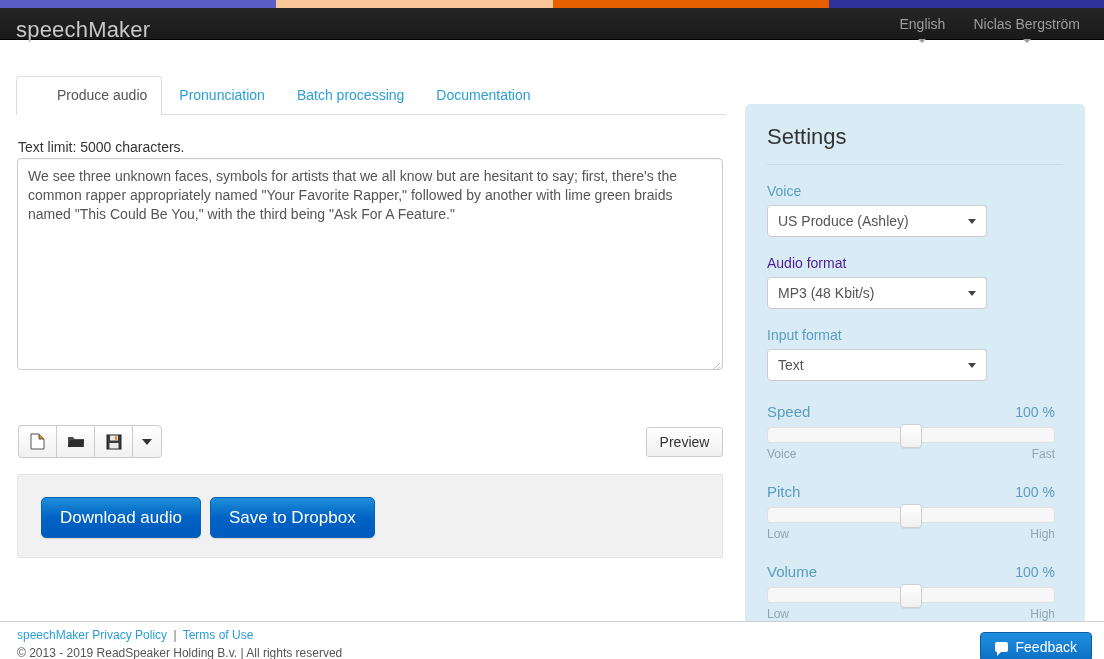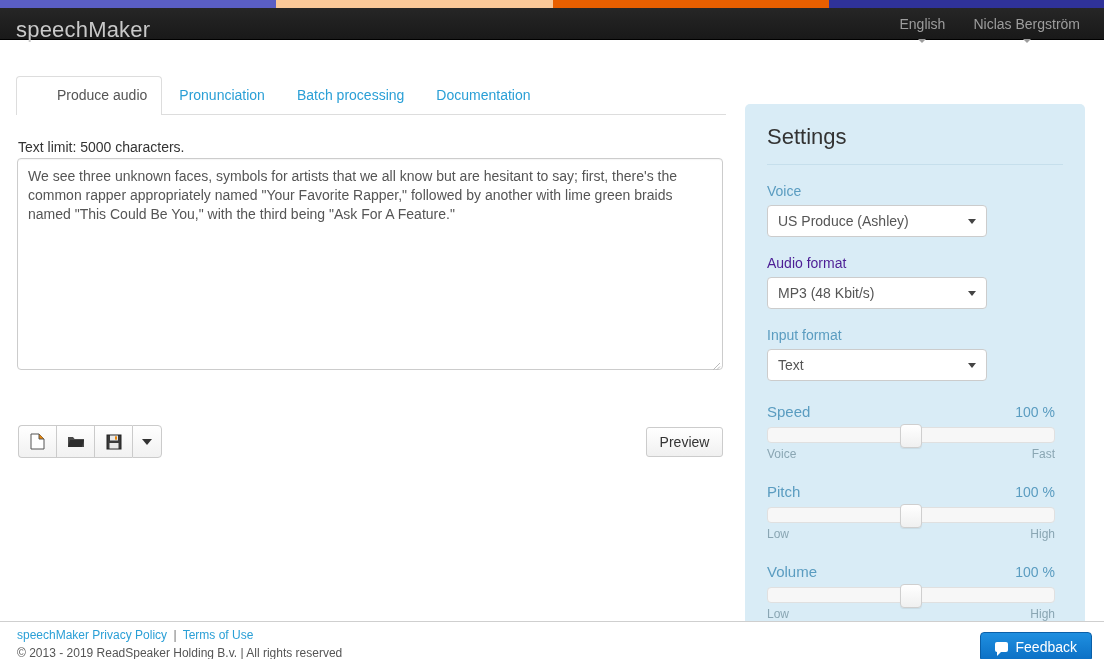--- a/index.html
+++ b/index.html
@@ -336,20 +336,24 @@
     </div>
     <div class="fbtn">
       <svg width="10" height="6" viewBox="0 0 10 6">
           <path d="M0 0 H10 L5 6 Z" fill="#333"></path>
         </svg>
     </div>
   </div>
 
   <button id="preview-btn">Preview</button>
 
+  <div id="actionbar">
+    <button class="bigbtn" id="download-btn">Download audio</button>
+    <button class="bigbtn" id="dropbox-btn">Save to Dropbox</button>
+  </div>
 
   <div id="settings" style="background: rgb(217, 236, 246);">
     <h2>Settings</h2>
 
     <div class="sec-label" style="color: rgb(90, 156, 192);">Voice</div>
     <div class="sel">
       <span>US Produce (Ashley)</span>
       <span class="arrow"></span>
     </div>
 

